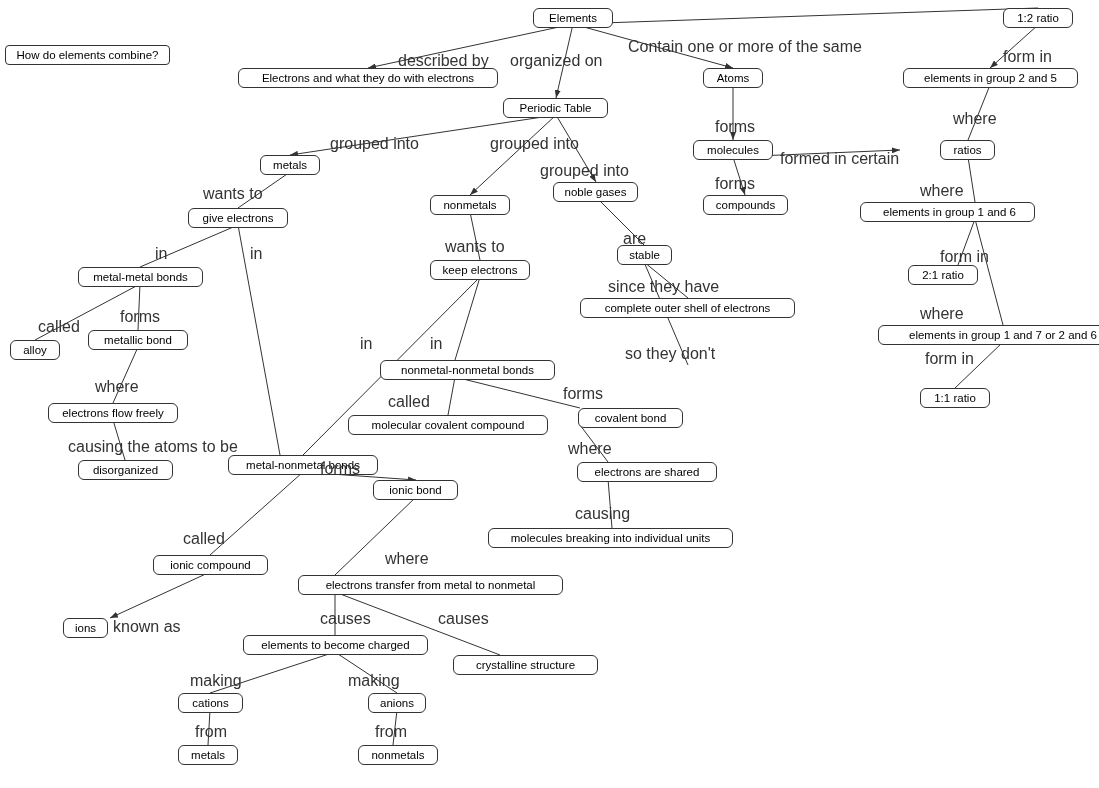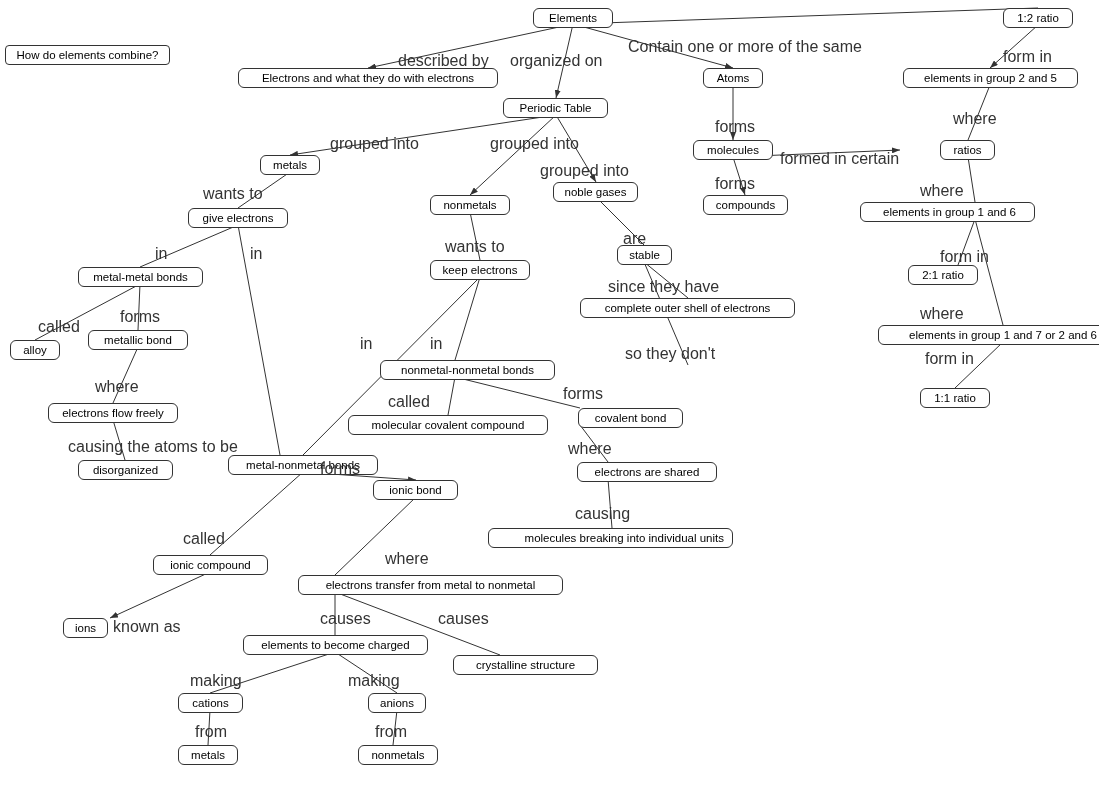--- a/index.html
+++ b/index.html
@@ -127,21 +127,21 @@
     <div class="node" style="left: 878px; top: 325px; width: 250px;">elements in group 1 and 7 or 2 and 6</div>
     <div class="node" style="left: 48px; top: 403px; width: 130px;">electrons flow freely</div>
     <div class="node" style="left: 380px; top: 360px; width: 175px;">nonmetal-nonmetal bonds</div>
     <div class="node" style="left: 578px; top: 408px; width: 105px;">covalent bond</div>
     <div class="node" style="left: 920px; top: 388px; width: 70px;">1:1 ratio</div>
     <div class="node" style="left: 78px; top: 460px; width: 95px;">disorganized</div>
     <div class="node" style="left: 348px; top: 415px; width: 200px;">molecular covalent compound</div>
     <div class="node" style="left: 228px; top: 455px; width: 150px;">metal-nonmetal bonds</div>
     <div class="node" style="left: 533px; top: 462px; width: 140px; margin-left: 44px;">electrons are shared</div>
     <div class="node" style="left: 373px; top: 480px; width: 85px;">ionic bond</div>
-    <div class="node" style="left: 488px; top: 528px; width: 245px; text-align: right;">molecules breaking into individual units</div>
+    <div class="node" style="left: 488px; top: 528px; width: 245px;">molecules breaking into individual units</div>
     <div class="node" style="left: 153px; top: 555px; width: 115px;">ionic compound</div>
     <div class="node" style="left: 298px; top: 575px; width: 265px;">electrons transfer from metal to nonmetal</div>
     <div class="node" style="left: 63px; top: 618px; width: 45px;">ions</div>
     <div class="node" style="left: 243px; top: 635px; width: 185px;">elements to become charged</div>
     <div class="node" style="left: 453px; top: 655px; width: 145px;">crystalline structure</div>
     <div class="node" style="left: 178px; top: 693px; width: 65px;">cations</div>
     <div class="node" style="left: 368px; top: 693px; width: 58px;">anions</div>
     <div class="node" style="left: 178px; top: 745px; width: 60px;">metals</div>
     <div class="node" style="left: 358px; top: 745px; width: 80px;">nonmetals</div>
     <span class="label" style="left: 398px; top: 52px;">described by</span>

